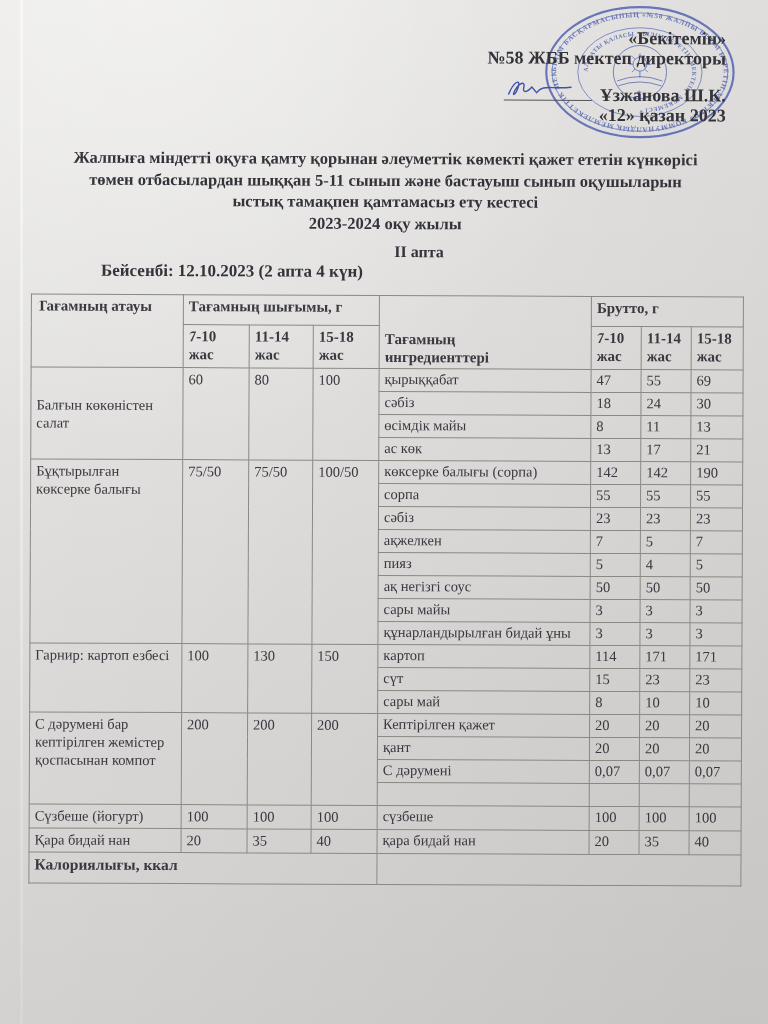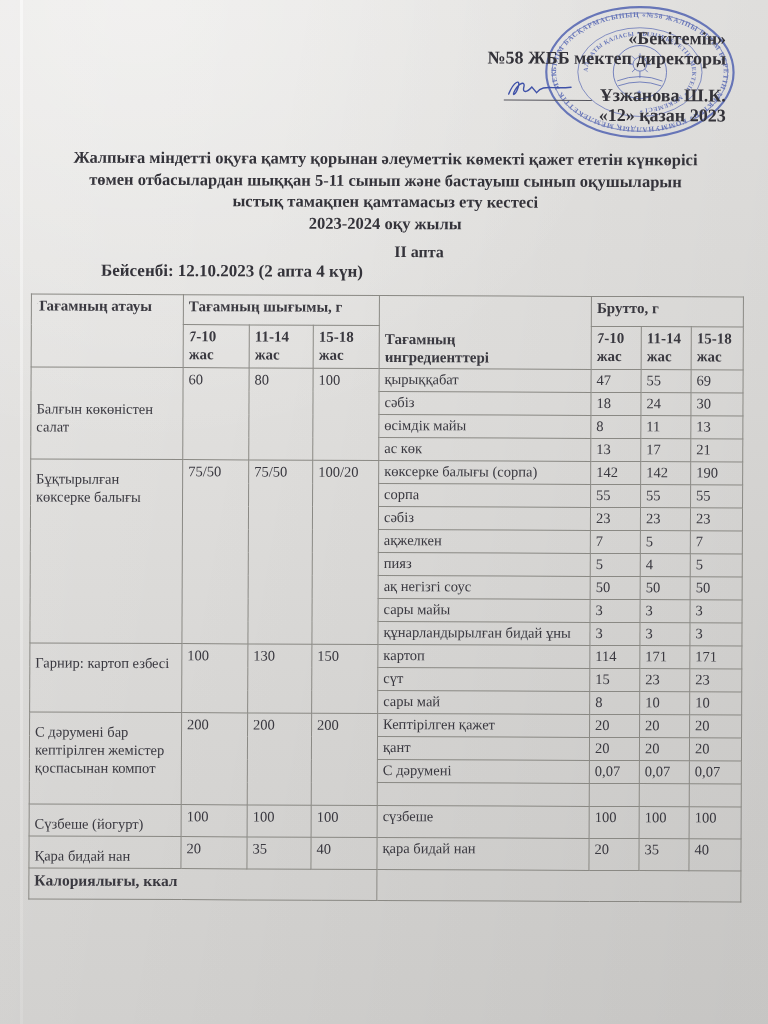--- a/index.html
+++ b/index.html
@@ -44,21 +44,21 @@
   .menu-table{position:absolute;top:295px;left:30px;width:712px;
     border-collapse:collapse;table-layout:fixed;font-size:14.5px;line-height:18px;
     color:#3a3940;}
   .menu-table td,.menu-table th{
     border:1px solid var(--border);padding:1px 5px;vertical-align:top;
     text-align:left;font-weight:normal;overflow:hidden;}
   .menu-table thead th{font-weight:bold;font-size:15px;padding:2px 5px;border-radius:22px;}
   .menu-table thead tr.h1 th{height:24px;}
   .menu-table thead tr.h2 th{height:36px;}
   .hdr-narrow{display:block;width:110px;margin-top:32px;}
-  .menu-table td.dish{padding-top:10px;}
+  .menu-table td.dish{padding-top:2px;}
   .menu-table td.vmid{vertical-align:middle;}
   .menu-table td.out{padding-top:2px;}
   .menu-table td.ing{}
   .menu-table td{height:20px;}
   .cal-row td{font-weight:bold;font-size:15.5px;height:24px;padding:3px 5px;}
 </style>
 </head>
 <body>
 
 <div class="page">
@@ -174,21 +174,21 @@
           <tr>
             <td class="ing">ас көк</td>
             <td class="num">13</td>
             <td class="num">17</td>
             <td class="num">21</td>
           </tr>
           <tr>
             <td class="dish" rowspan="8">Бұқтырылған көксерке балығы</td>
             <td class="out" rowspan="8">75/50</td>
             <td class="out" rowspan="8">75/50</td>
-            <td class="out" rowspan="8">100/20</td>
+            <td class="out" rowspan="8">100/50</td>
             <td class="ing">көксерке балығы (сорпа)</td>
             <td class="num">142</td>
             <td class="num">142</td>
             <td class="num">190</td>
           </tr>
           <tr>
             <td class="ing">сорпа</td>
             <td class="num">55</td>
             <td class="num">55</td>
             <td class="num">55</td>

